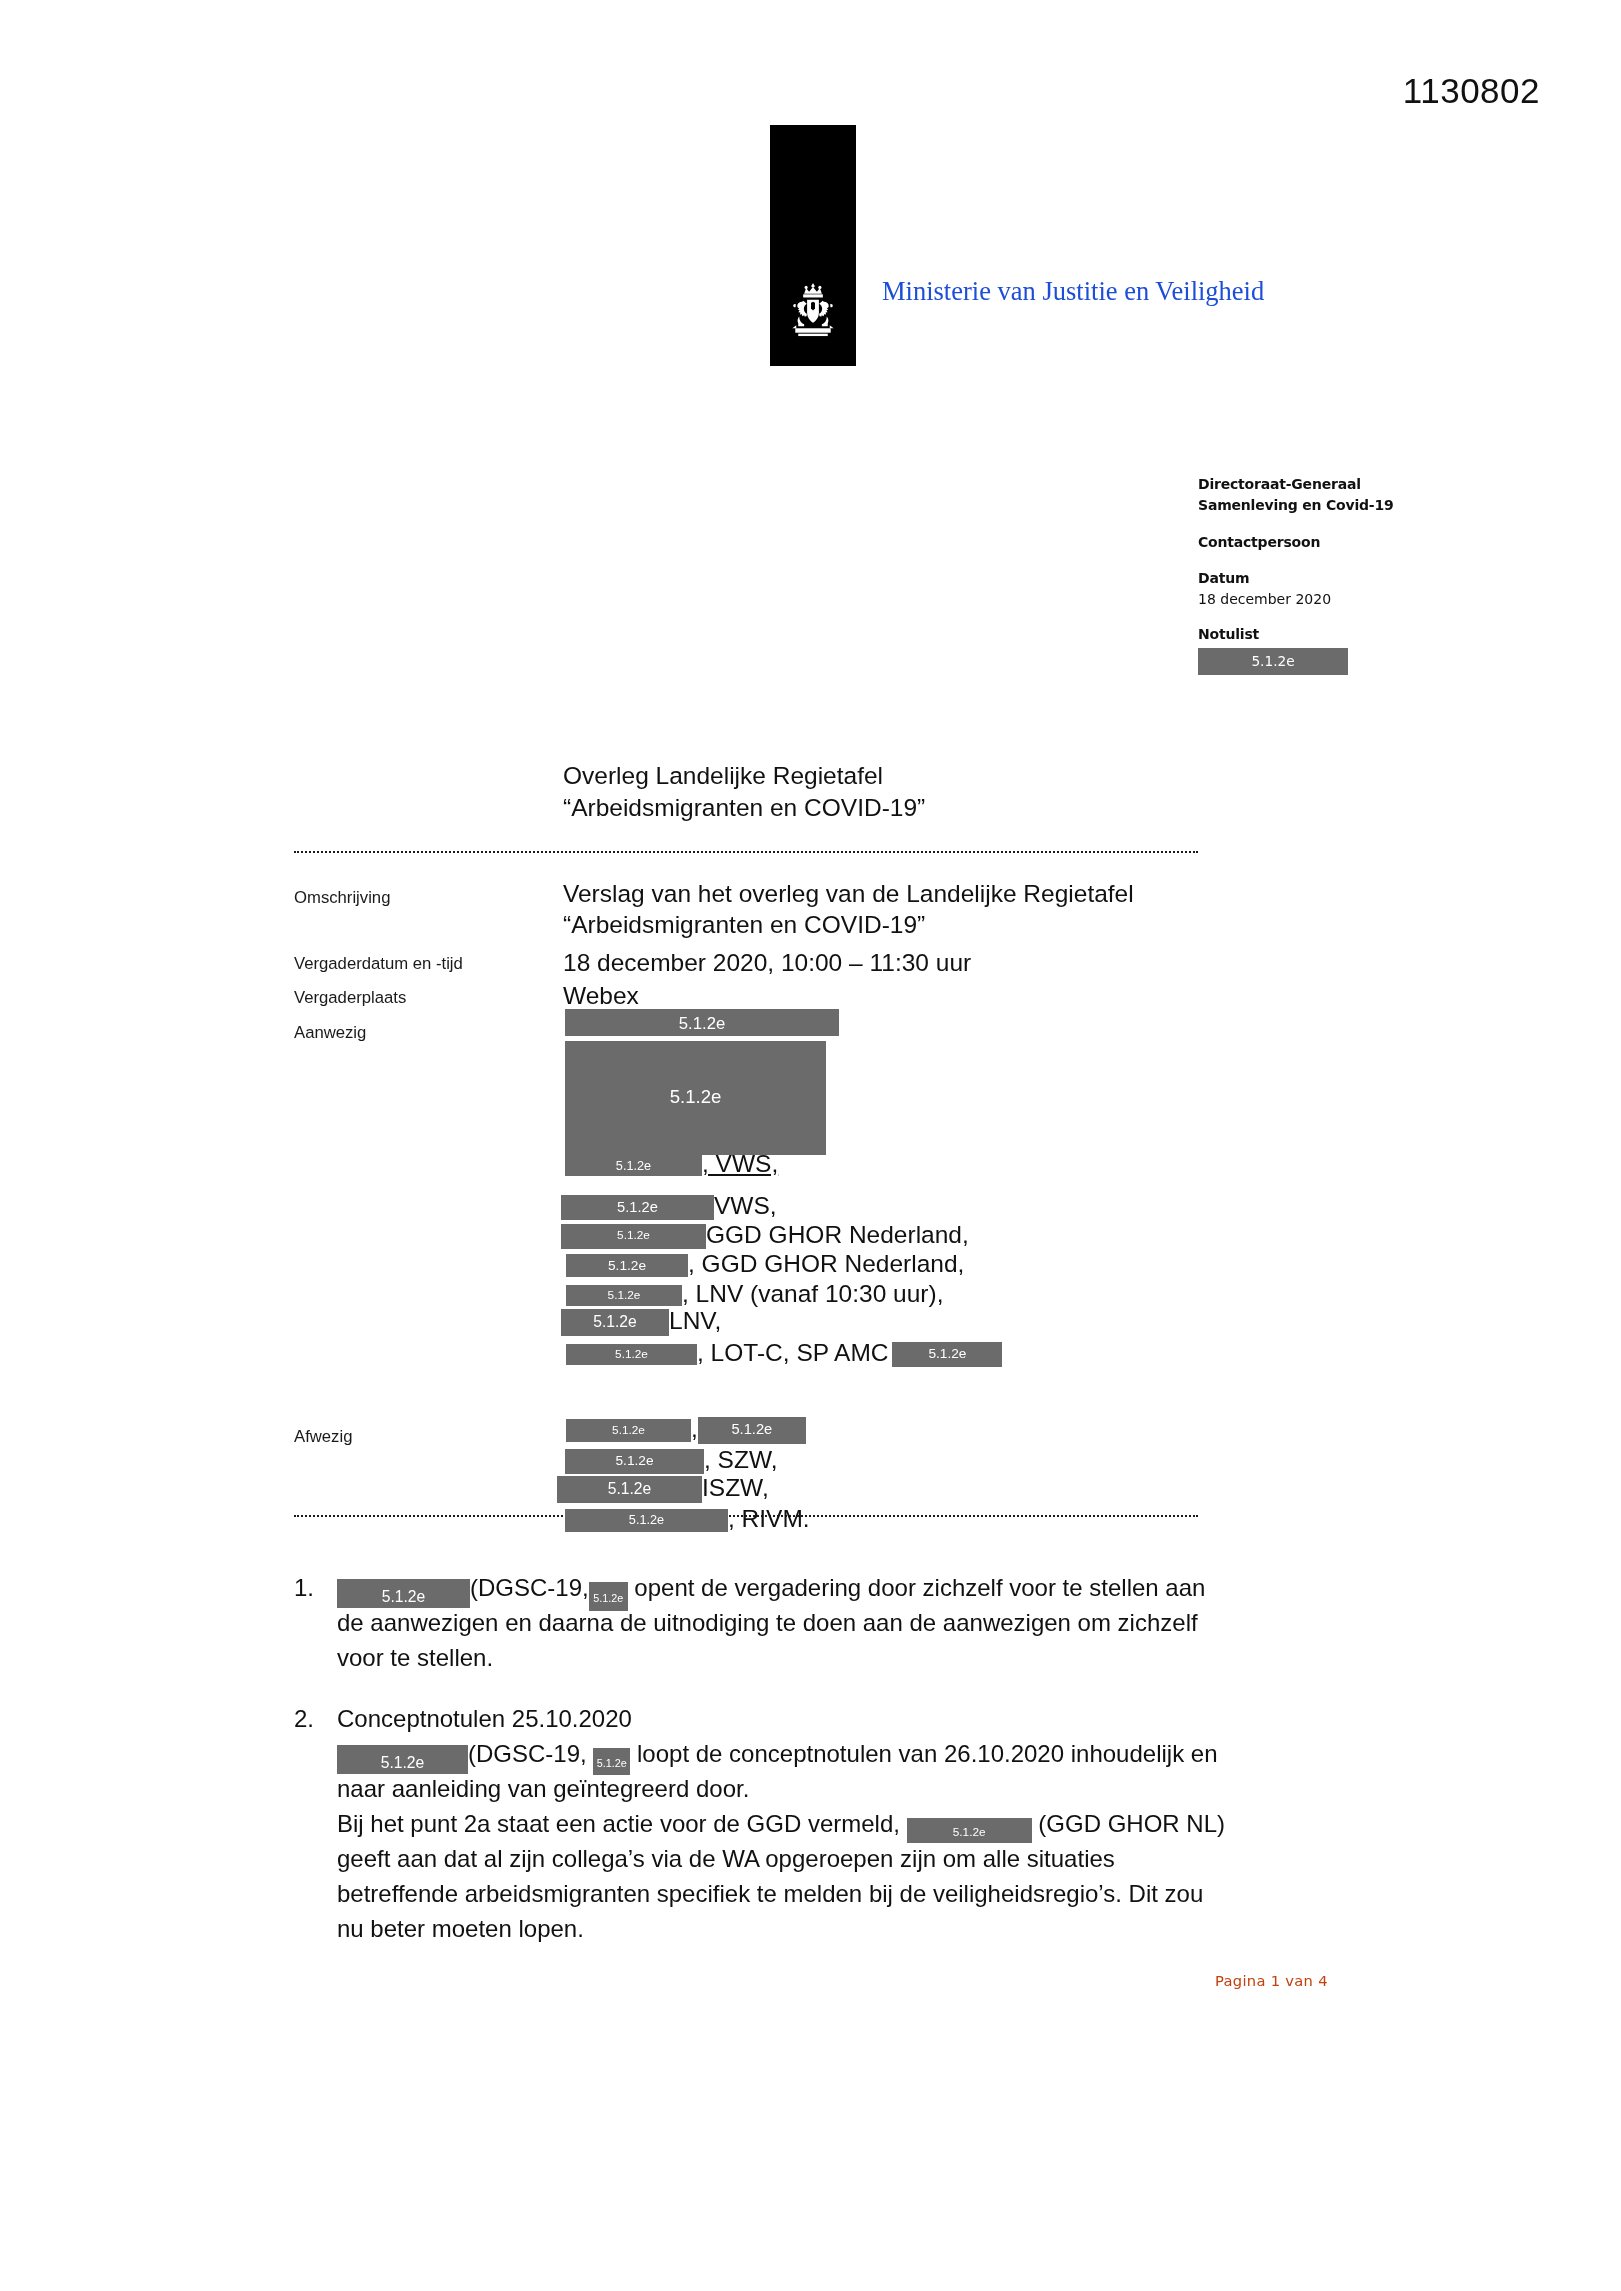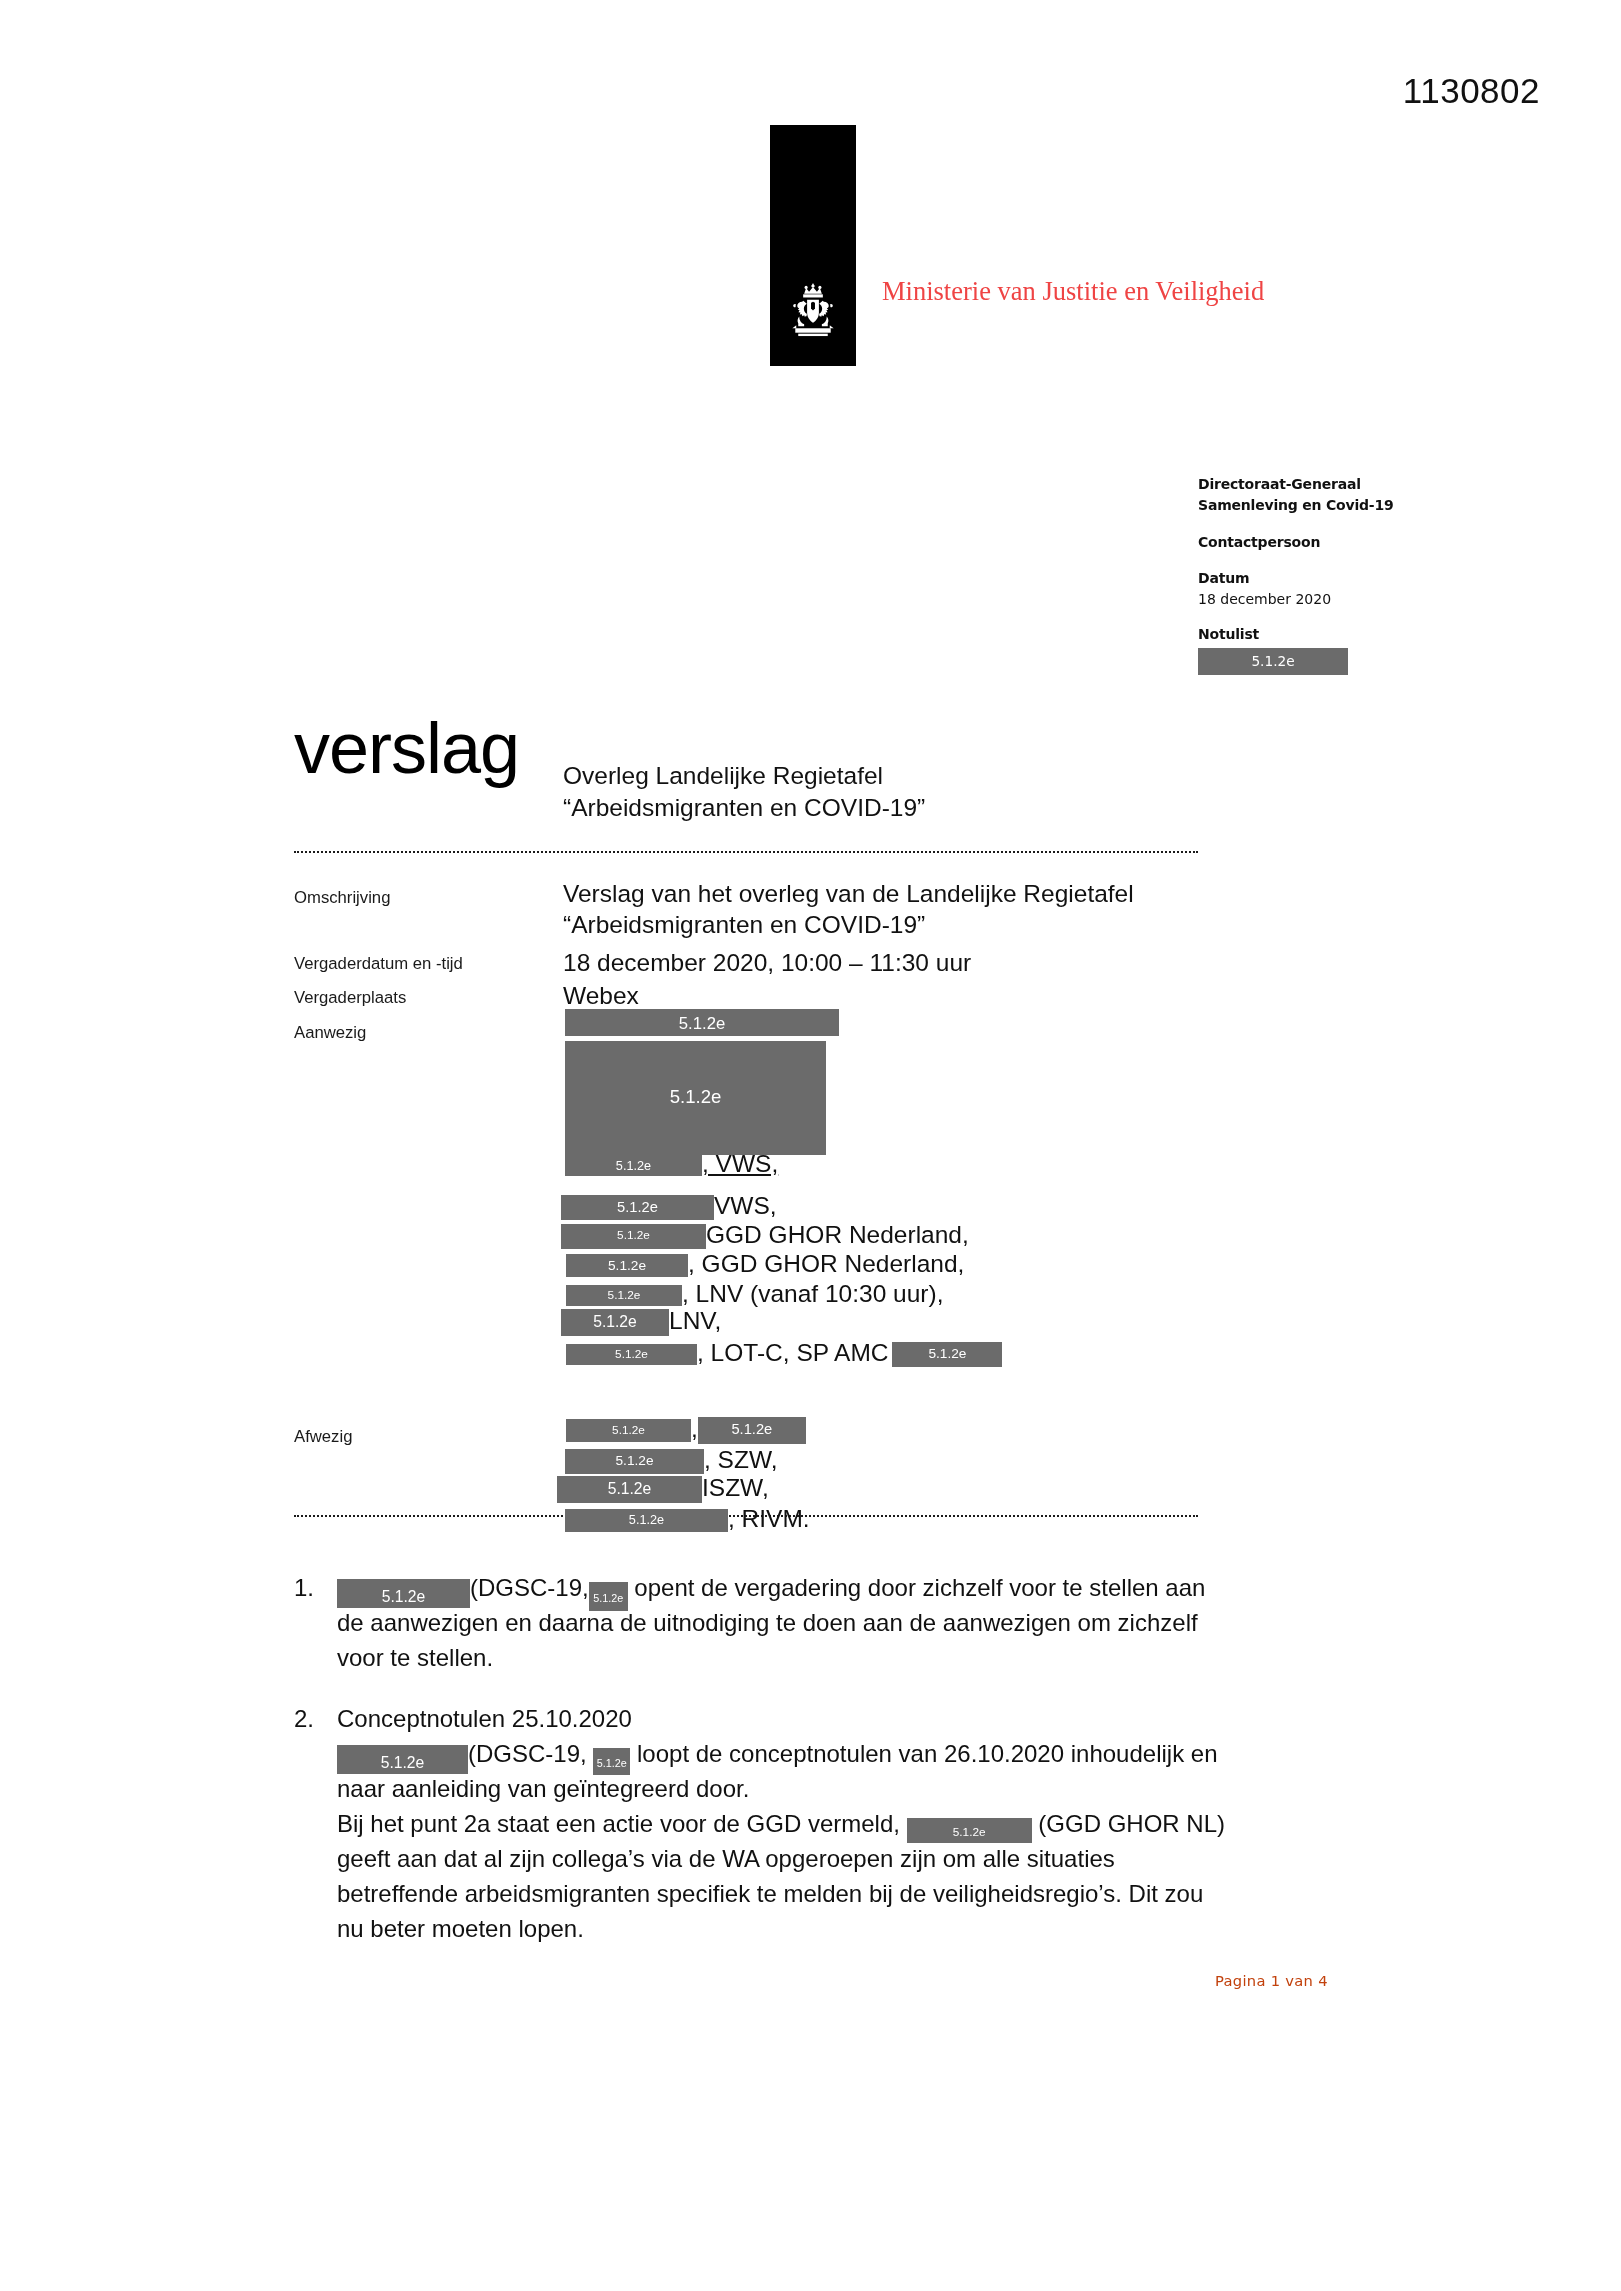--- a/index.html
+++ b/index.html
@@ -47,21 +47,21 @@
     transform: translateX(-50%);
     width: 61px;
     height: 67px;
   }
   .ministry-name {
     position: absolute;
     left: 882px;
     top: 276px;
     font-family: "Liberation Serif", serif;
     font-size: 26.5px;
-    color: #ef4444;
+    color: #1d4ed8;
     white-space: nowrap;
   }
 
   
   .meta {
     position: absolute;
     left: 1198px;
     top: 474px;
     width: 323px;
     font-family: "DejaVu Sans", sans-serif;
@@ -255,21 +255,20 @@
     <div class="grp tight">
       <div class="b">Datum</div>
       <div>18 december 2020</div>
     </div>
     <div>
       <div class="b">Notulist</div>
       <span class="redact-notulist">5.1.2e</span>
     </div>
   </div>
 
-  <div class="verslag">verslag</div>
   <div class="subtitle">
     <div>Overleg Landelijke Regietafel</div>
     <div>“Arbeidsmigranten en COVID-19”</div>
   </div>
 
   <div class="rule top"></div>
   <div class="rule bottom"></div>
 
   <div class="info">
 

